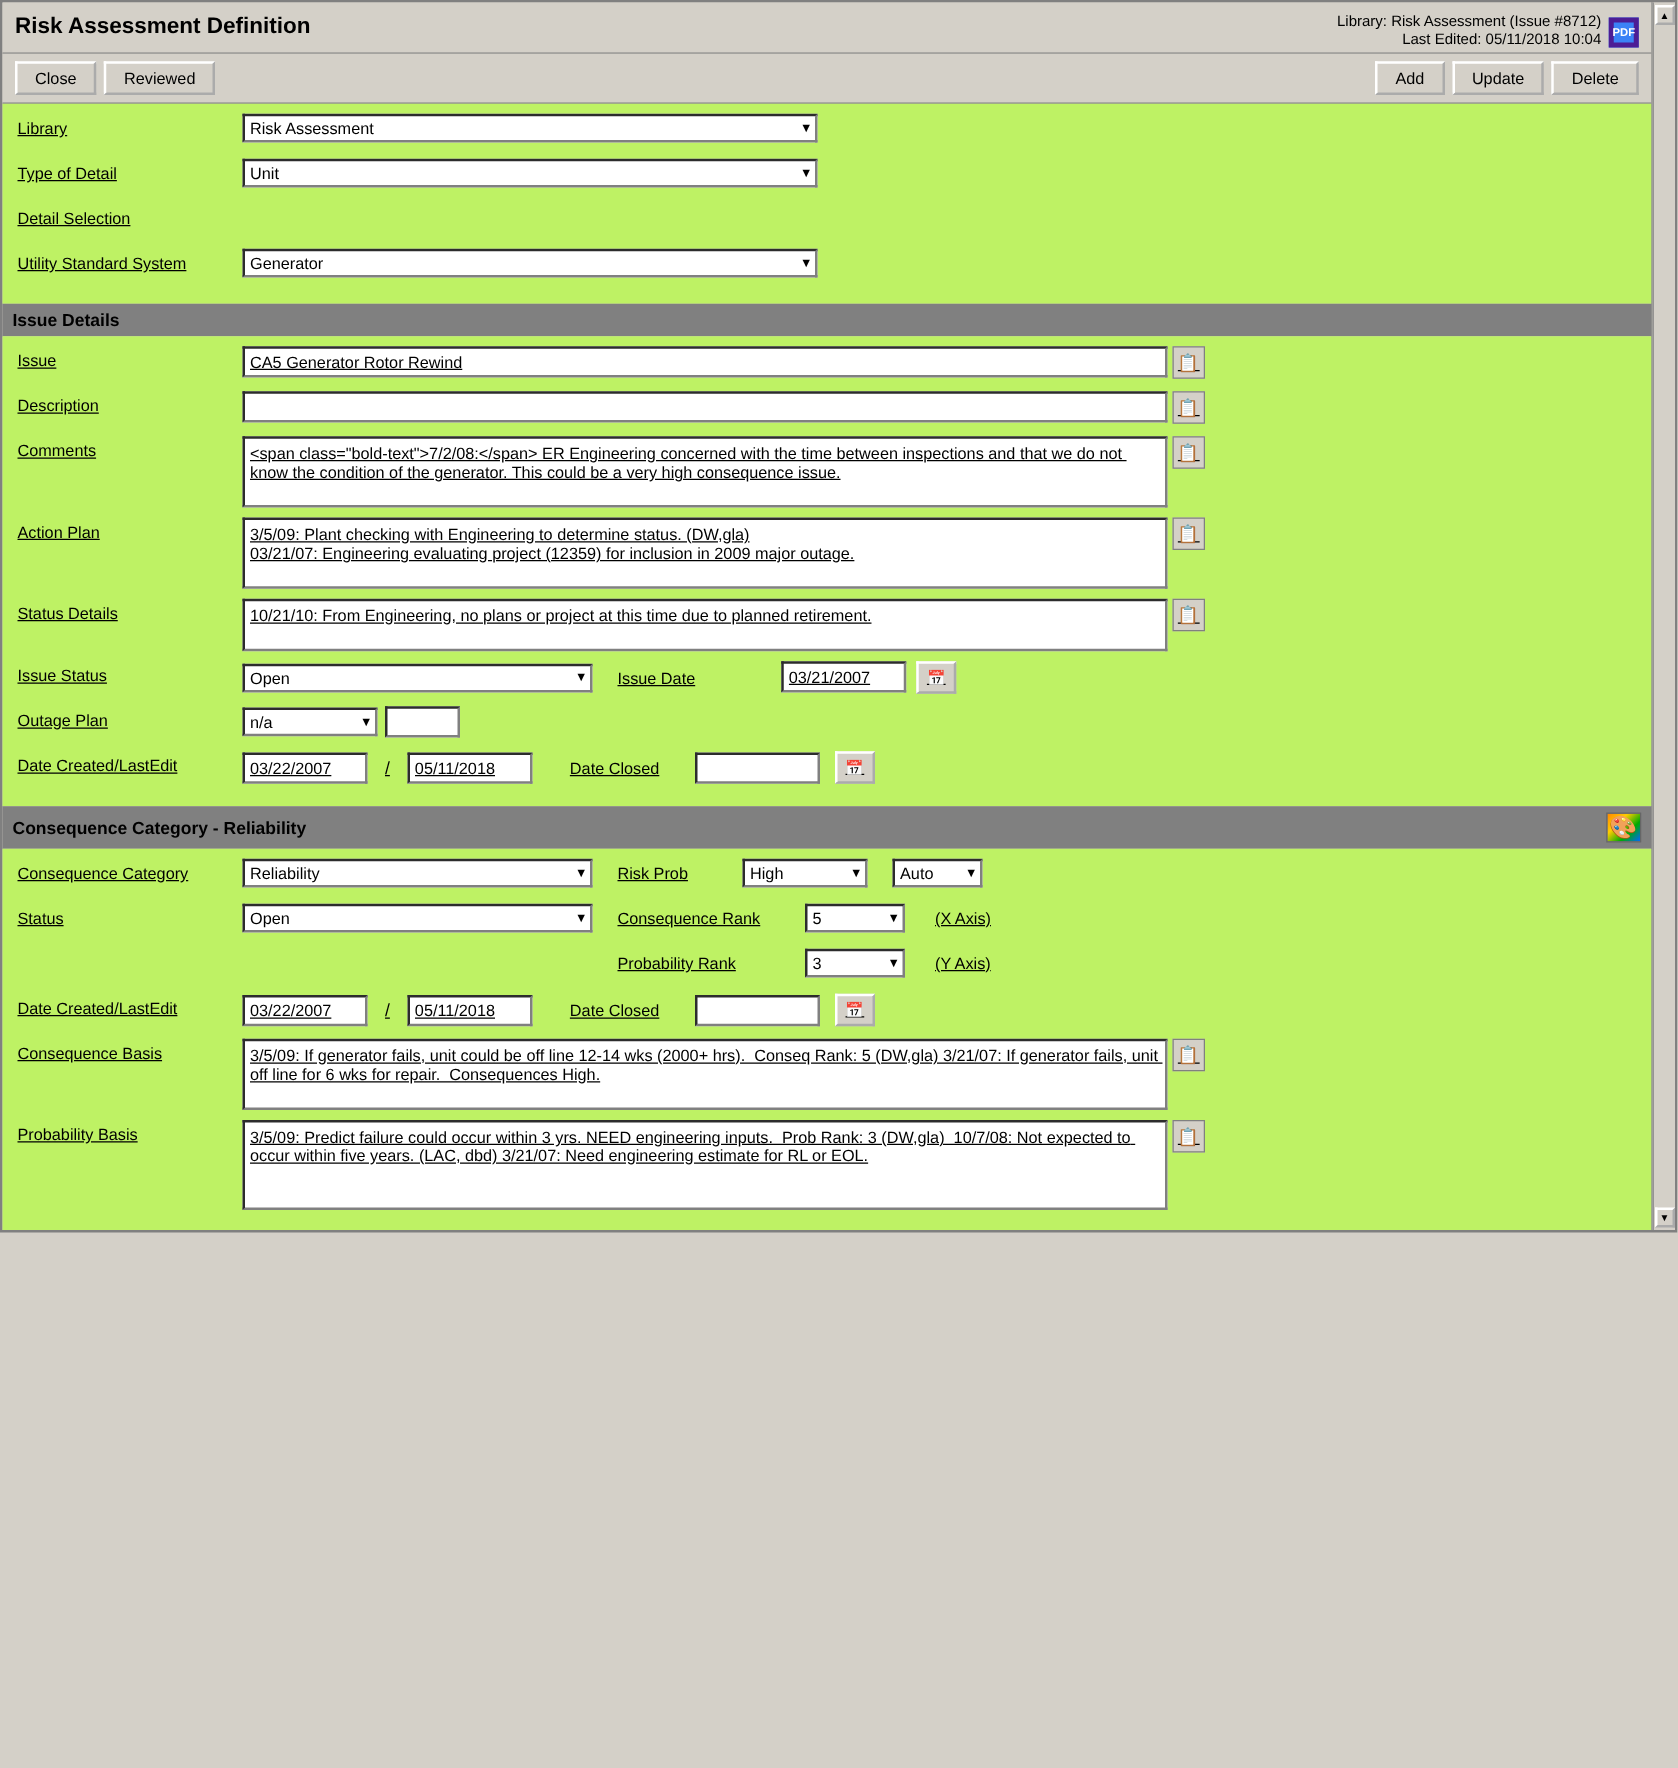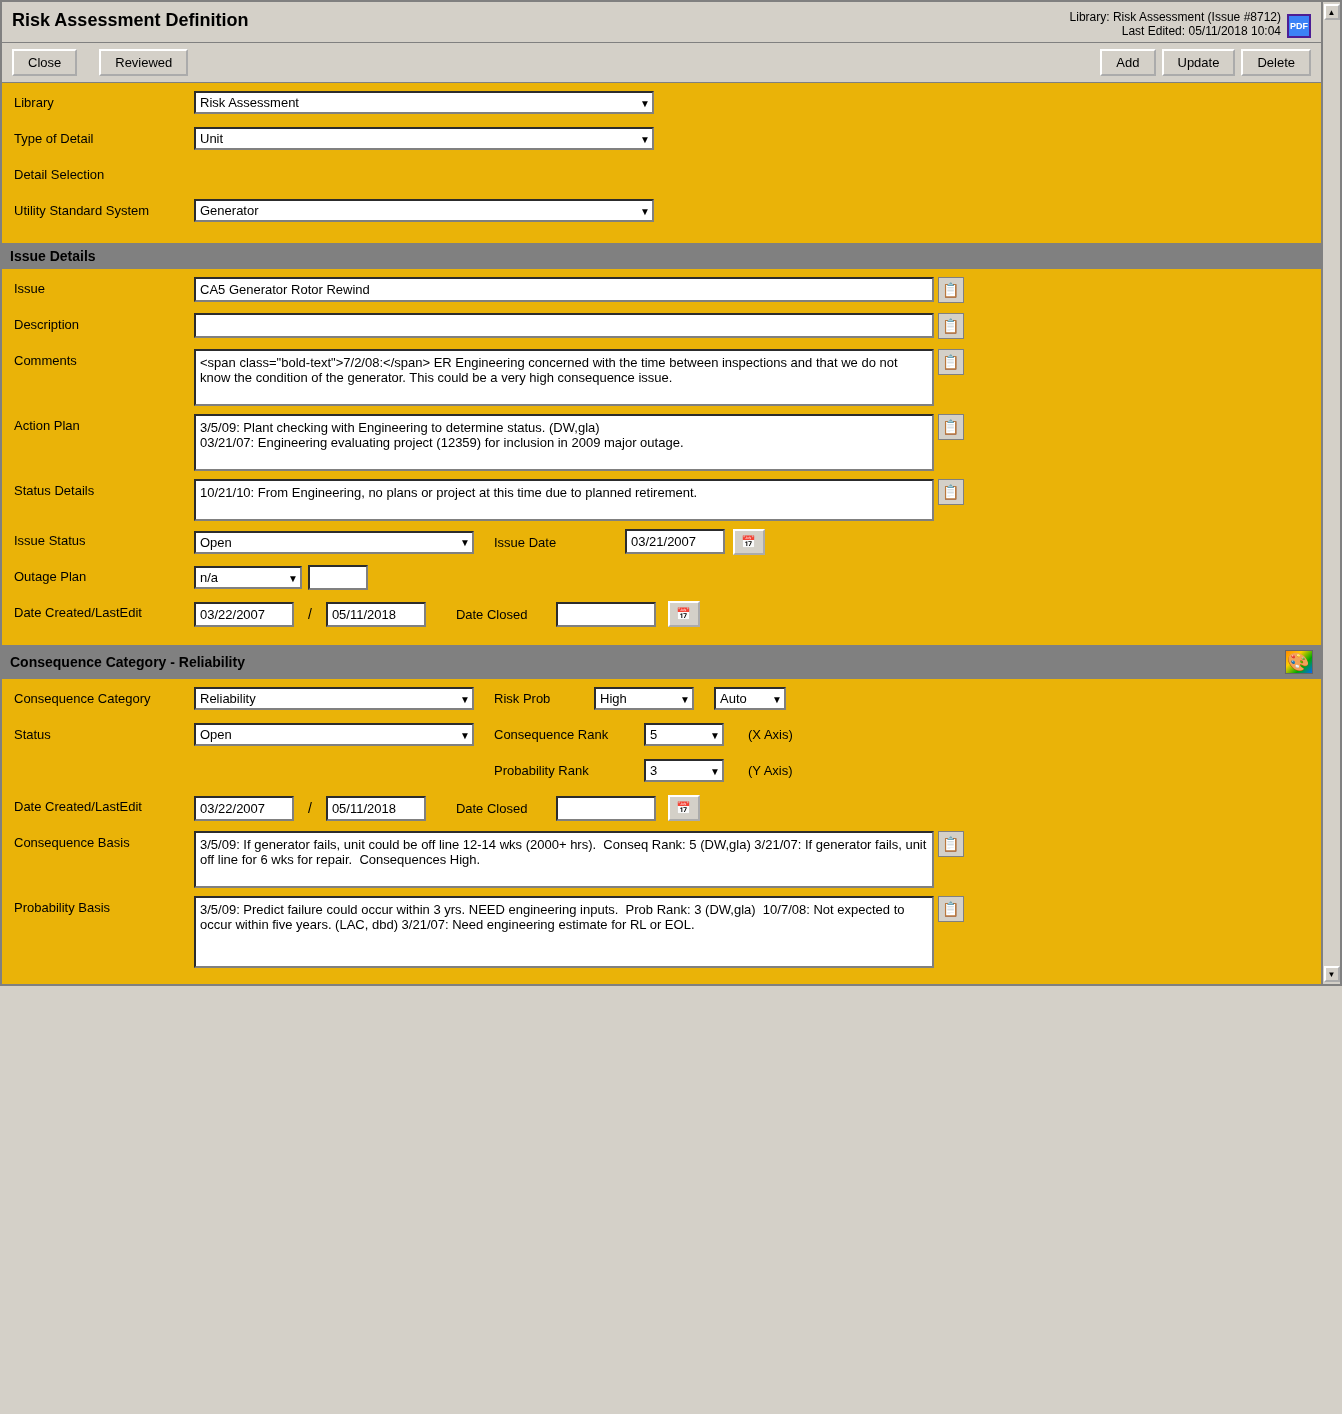--- a/index.html
+++ b/index.html
@@ -40,53 +40,54 @@
     .pdf-icon {
       width: 24px;
       height: 24px;
       background: #3b82f6;
       color: white;
       font-size: 9px;
       font-weight: bold;
       display: flex;
       align-items: center;
       justify-content: center;
-      border: 2px solid #4c1d95;
+      border: 4px solid #4c1d95;
     }
     .toolbar {
       padding: 6px 10px;
       display: flex;
       justify-content: space-between;
       align-items: center;
       background: #d4d0c8;
       border-bottom: 1px solid #808080;
     }
-    .toolbar-left { display: flex; gap: 22px; }
+    .toolbar-left { display: flex; gap: 6px; }
     .toolbar-right { display: flex; gap: 6px; }
     button {
       background: #d4d0c8;
       border: 2px outset #ffffff;
       padding: 4px 14px;
       font-size: 13px;
       cursor: pointer;
       font-family: Arial, sans-serif;
     }
     .section-header {
       background: #808080;
       color: #000;
       font-weight: bold;
       font-size: 14px;
       padding: 5px 8px;
       display: flex;
       justify-content: space-between;
       align-items: center;
     }
     .content-area {
-      background: #eab308;
+      background: #bef264;
       padding: 8px 12px;
+      text-decoration: underline;
     }
     .form-row {
       display: flex;
       align-items: flex-start;
       margin-bottom: 8px;
       min-height: 28px;
     }
     .form-label {
       width: 180px;
       min-width: 180px;

